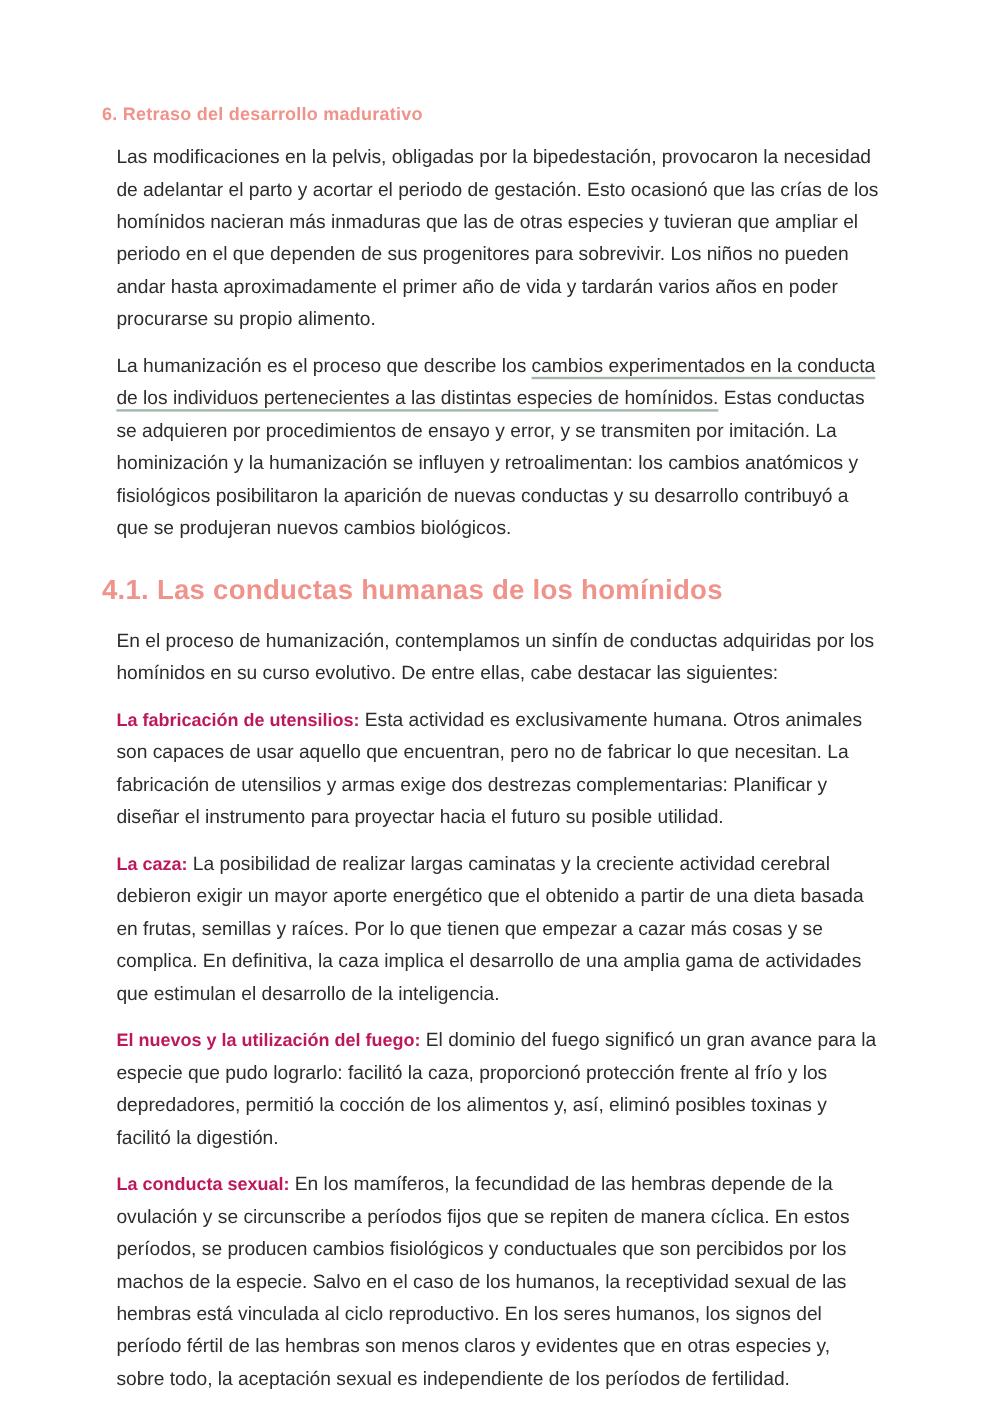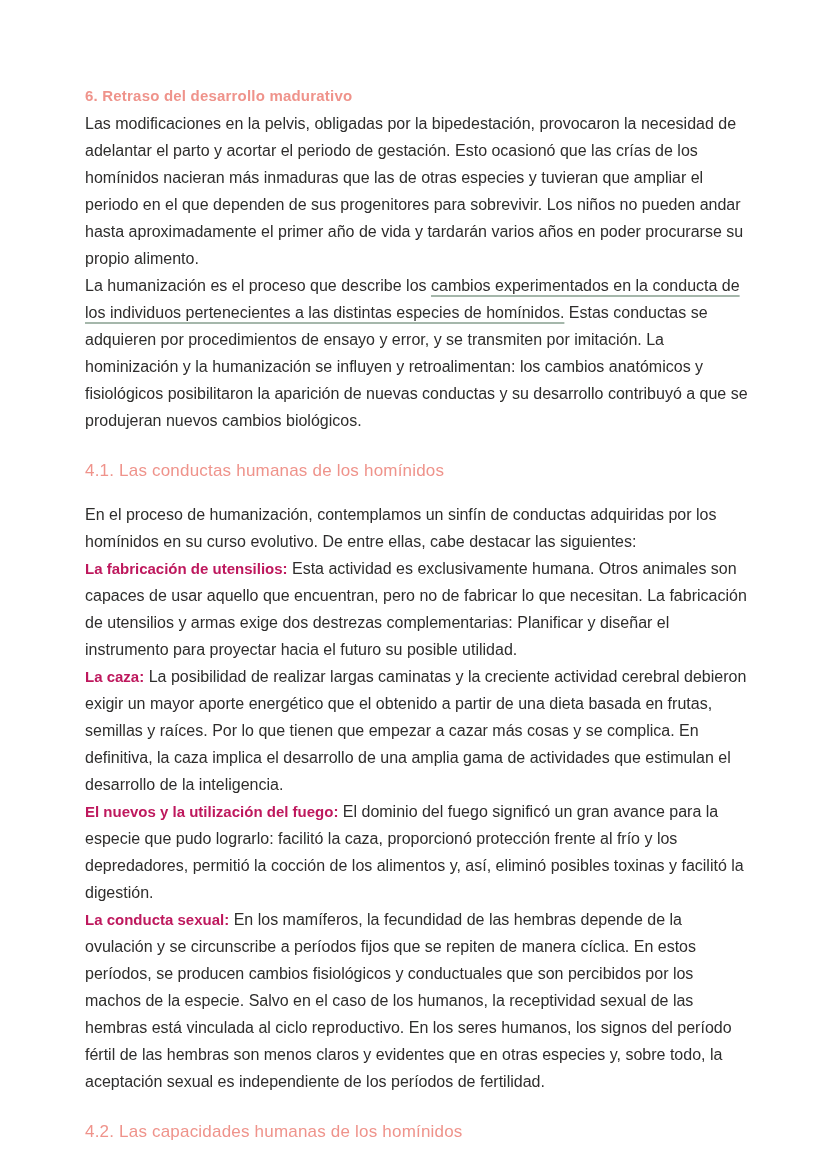--- a/index.html
+++ b/index.html
@@ -14,44 +14,44 @@
     box-sizing: border-box;
     width: 828px;
     height: 975px;
     background: #ffffff;
     padding: 86px 80px 40px 85px;
   }
   p.body-text {
     font-size: 16px;
     line-height: 27px;
     color: #2e2d2c;
-    margin: 0;
+    margin: 12px;
     text-align: left;
   }
   .h-small {
     color: #ef938b;
     font-size: 15px;
     line-height: 20px;
     font-weight: 700;
     letter-spacing: .2px;
     margin: 0 0 4px 0;
   }
   .h-main {
     color: #a99b90;
     font-size: 31px;
     line-height: 34px;
     font-weight: 700;
     letter-spacing: .3px;
     margin: 19px 0 7px 0;
   }
   .h-sub {
     color: #ef938b;
-    font-size: 17px;
+    font-size: 23px;
     line-height: 24px;
-    font-weight: 400;
+    font-weight: 700;
     letter-spacing: .2px;
     margin: 25px 0 18px 0;
   }
   .h-sub.more-gap { margin-bottom: 12px; }
   .lead-green {
     color: #be185d;
     font-size: 15px;
     font-weight: 700;
   }
   .underlined {

